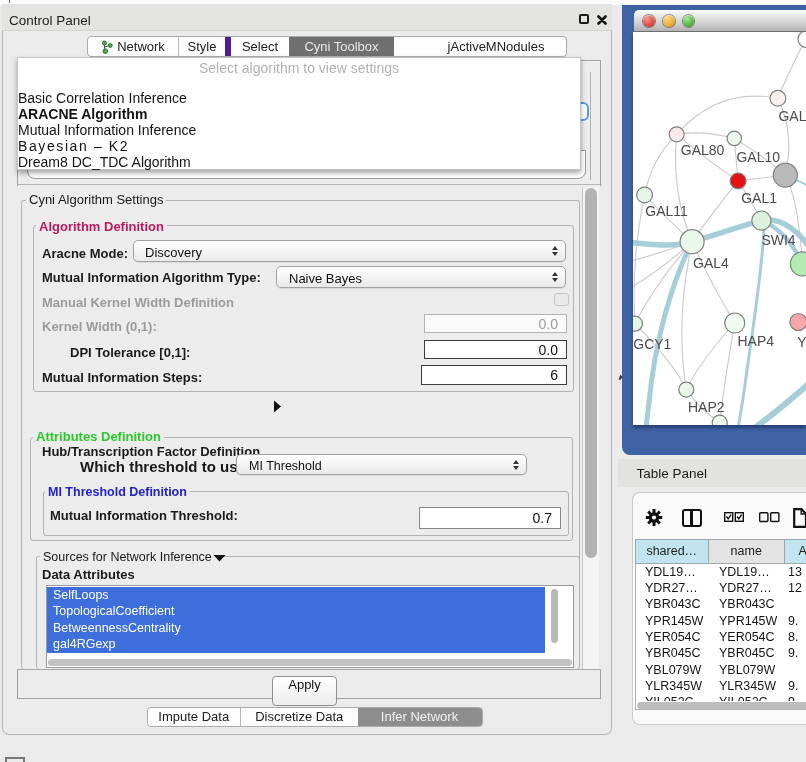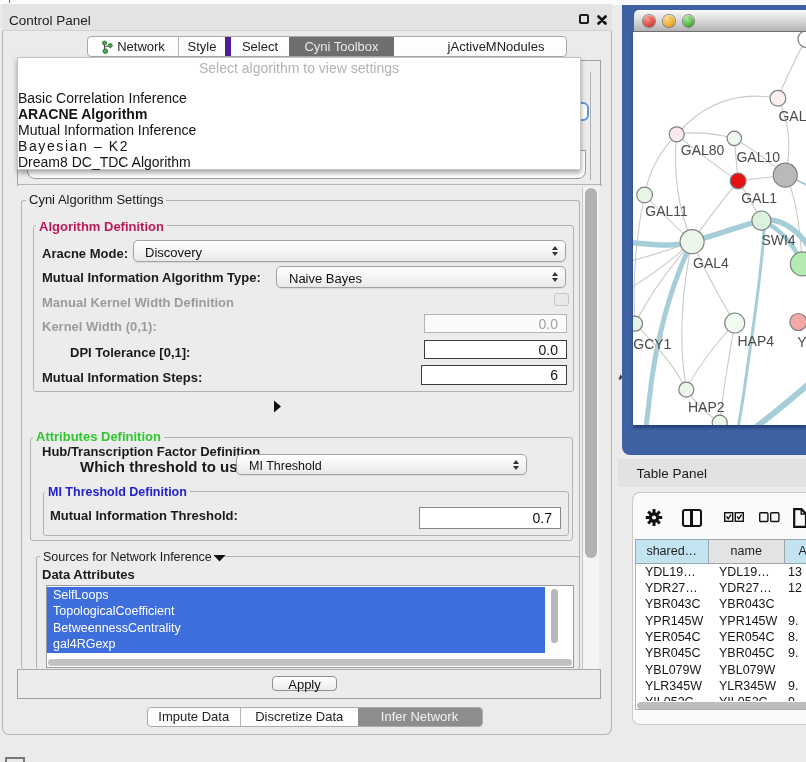--- a/index.html
+++ b/index.html
@@ -104,21 +104,21 @@
 <div class="abs" style="left:42px;top:567px;font-size:13px;font-weight:bold;color:#1a1a1a;">Data Attributes</div>
 
 <div class="abs" style="left:46px;top:585px;width:528px;height:83px;background:#fff;border:1px solid #9a9a9a;"></div>
 <div class="abs" style="left:47px;top:587px;width:498px;height:66px;background:#3d6edb;color:#fff;font-size:12.5px;line-height:16.4px;padding-left:6px;">SelfLoops<br>TopologicalCoefficient<br>BetweennessCentrality<br>gal4RGexp</div>
 <div class="abs" style="left:550.5px;top:589px;width:7.5px;height:54px;background:#b8b8b8;border-radius:4px;"></div>
 <div class="abs" style="left:48px;top:658.5px;width:524px;height:7px;background:#c2c2c2;border-radius:3.5px;"></div>
 
 <div class="abs" style="left:582px;top:187px;width:17px;height:482px;background:#f4f4f4;border-left:1px solid #c4c4c4;"></div>
 <div class="abs" style="left:584.5px;top:188px;width:12px;height:370px;background:#b2b2b2;border-radius:6px;"></div>
 
-<div class="abs" style="left:272px;top:676px;width:65px;height:15px;background:linear-gradient(#fff, #ececec);border:1px solid #909090;border-radius:4px;font-size:13px;color:#111;text-align:center;line-height:15px;">Apply</div>
+<div class="abs" style="left:272px;top:676px;width:65px;height:30px;background:linear-gradient(#fff, #ececec);border:1px solid #909090;border-radius:4px;font-size:13px;color:#111;text-align:center;line-height:15px;">Apply</div>
 
 <div class="abs" style="left:146.5px;top:706.5px;height:20px;display:flex;border:1px solid #ababab;border-radius:4px;overflow:hidden;background:#fdfdfd;font-size:13px;color:#222;">
   <div style="width:93.5px;display:flex;align-items:center;justify-content:center;border-right:1px solid #b6b6b6;">Impute Data</div>
   <div style="width:116.5px;display:flex;align-items:center;justify-content:center;">Discretize Data</div>
   <div style="width:124px;display:flex;align-items:center;justify-content:center;background:#8d8d8d;color:#f2f2f2;">Infer Network</div>
 </div>
 
 <div class="abs" style="left:17px;top:57px;width:564px;height:112.5px;background:#fff;border:1px solid #c4c4c4;box-shadow:0 3px 5px rgba(0,0,0,0.35);"></div>
 <div class="abs" style="left:17px;top:59.5px;width:564px;font-size:14px;color:#b2b2b2;text-align:center;">Select algorithm to view settings</div>
 <div class="abs" style="left:18px;top:73.5px;font-size:14px;color:#141414;line-height:16px;"><br>Basic Correlation Inference<br><b>ARACNE Algorithm</b><br>Mutual Information Inference<br><span style="letter-spacing:1.6px;">Bayesian – K2</span><br>Dream8 DC_TDC Algorithm</div>

